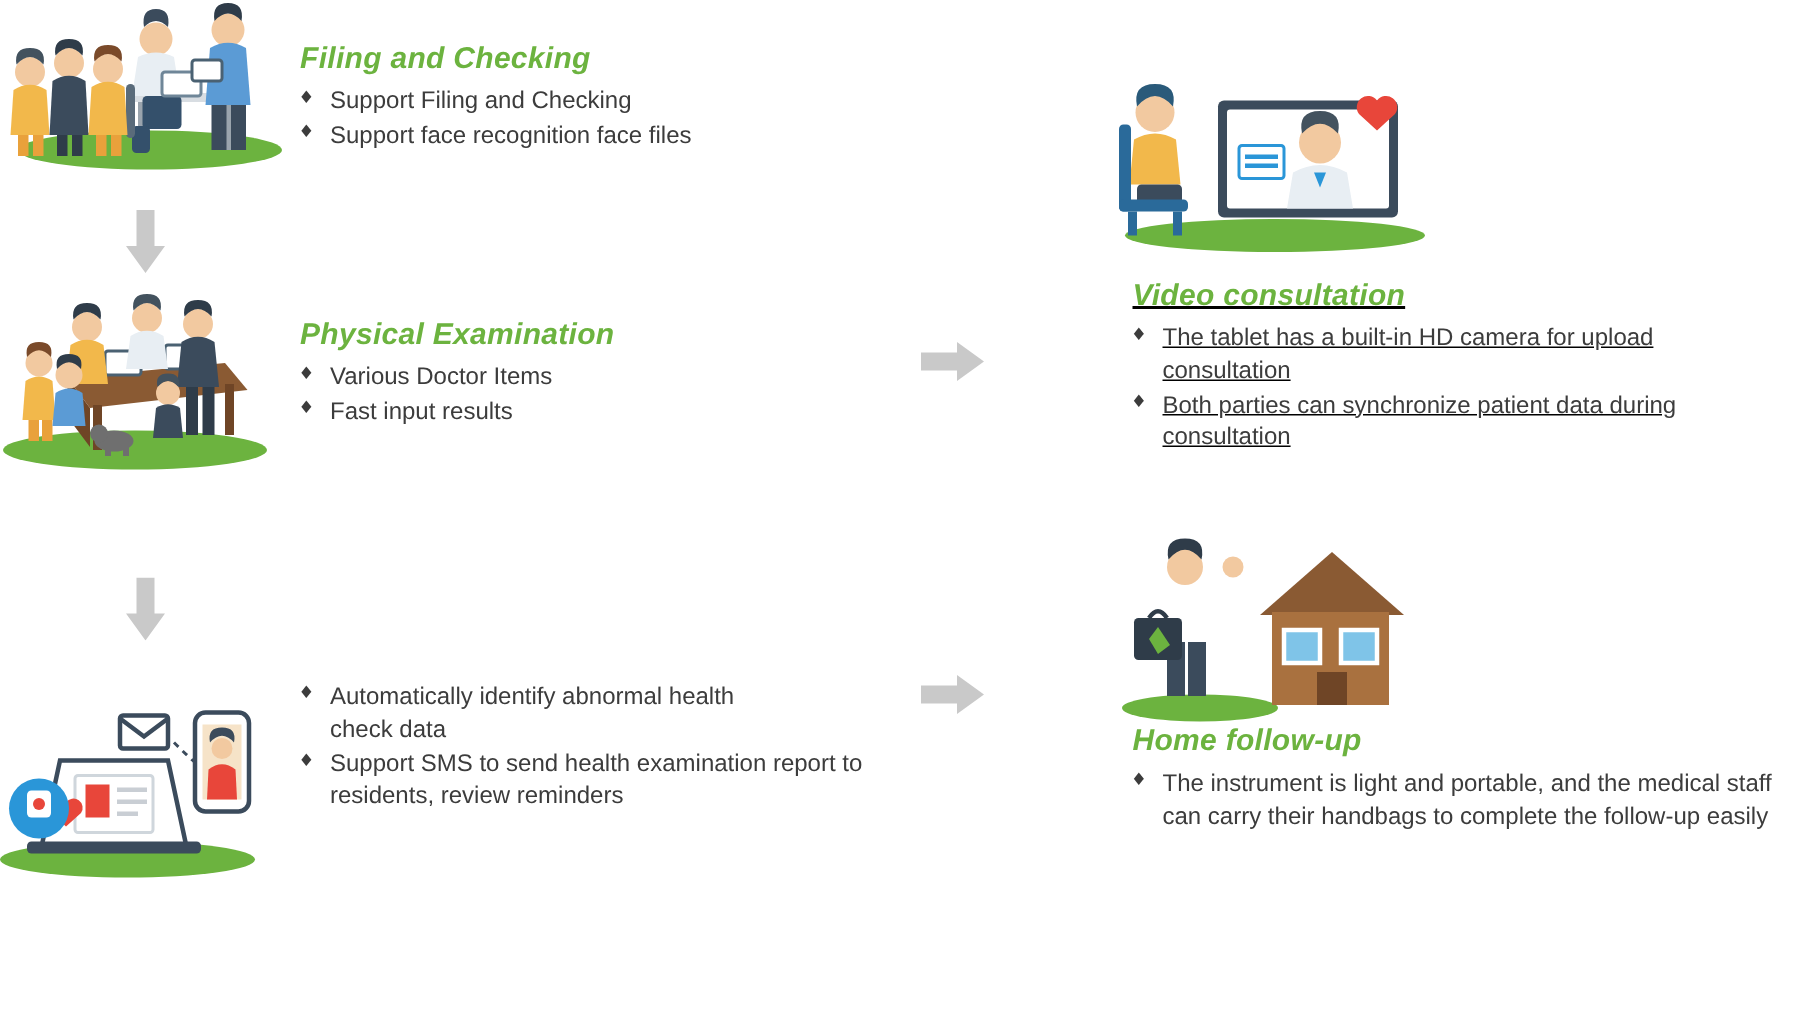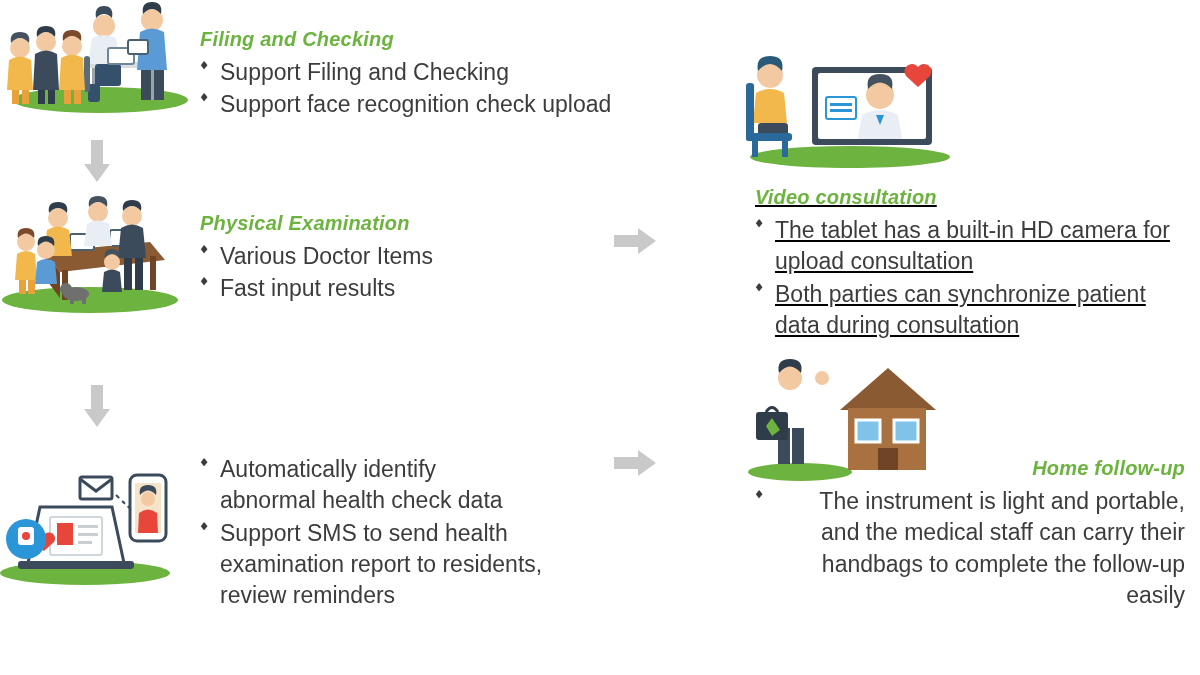--- a/index.html
+++ b/index.html
@@ -30,21 +30,21 @@
     letter-spacing: 0.2px;
     white-space: nowrap;
   }
   ul.bullets {
     list-style: none;
     margin: 6px 0 0 0;
     padding: 0;
   }
   ul.bullets li {
     position: relative;
-    font-size: 23px;
+    font-size: 16px;
     color: #3c3c3c;
     line-height: 1.36;
     padding-left: 20px;
     margin-bottom: 1px;
   }
   ul.bullets li:before {
     content: "\25C6";
     position: absolute;
     left: 0;
     top: 0px;
@@ -112,21 +112,21 @@
       <path d="M61 58 q11 -7 22 0 l2 32 h-26z" fill="#f2b84b"></path>
       <rect x="64" y="90" width="7" height="14" fill="#e9a13b"></rect>
       <rect x="74" y="90" width="7" height="14" fill="#e9a13b"></rect>
     </svg>
   </div>
 
   <div class="block" style="left:200px; top:28px; width:520px;">
     <div class="heading">Filing and Checking</div>
     <ul class="bullets">
       <li>Support Filing and Checking</li>
-      <li>Support face recognition check upload</li>
+      <li>Support face recognition face files</li>
     </ul>
   </div>
 
   <div class="block arrow-down" style="left:84px; top:140px;">
     <svg width="26" height="42" viewBox="0 0 26 42">
       <polygon points="7,0 19,0 19,24 26,24 13,42 0,24 7,24" fill="#c9c9c9"></polygon>
     </svg>
   </div>
 
   <div class="illus" style="left:0px; top:190px; width:190px; height:135px;">
@@ -295,20 +295,20 @@
       <circle cx="82" cy="28" r="7" fill="#f2c9a0"></circle>
       <rect x="38" y="78" width="12" height="36" fill="#3b4b5c"></rect>
       <rect x="52" y="78" width="12" height="36" fill="#3b4b5c"></rect>
 
       <rect x="16" y="62" width="32" height="28" rx="3" fill="#2f3c49"></rect>
       <path d="M26 62 q6 -9 12 0" fill="none" stroke="#2f3c49" stroke-width="3"></path>
       <path d="M32 68 l8 12 l-8 6 l-6 -10z" fill="#6cb33f"></path>
     </svg>
   </div>
 
-  <div class="block" style="left:755px; top:457px; width:430px;text-align:right;">
+  <div class="block" style="left:755px; top:483px; width:430px;">
     <div class="heading">Home follow-up</div>
     <ul class="bullets">
       <li style="max-width:420px;">The instrument is light and portable, and the medical staff can carry their handbags to complete the follow-up easily</li>
     </ul>
   </div>
 
 </div>
 
 </body></html>

